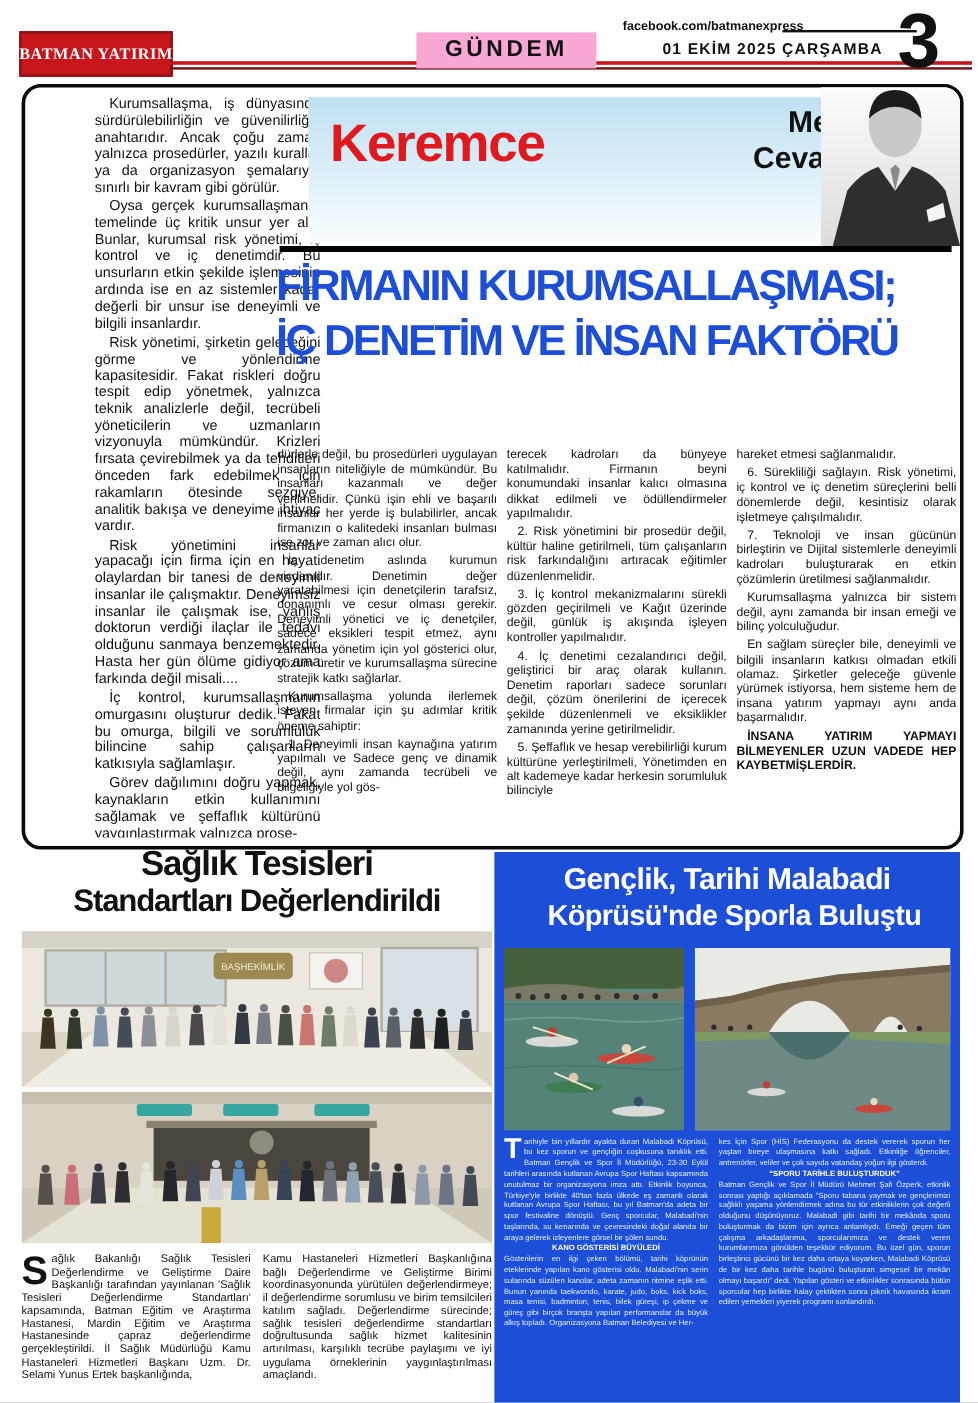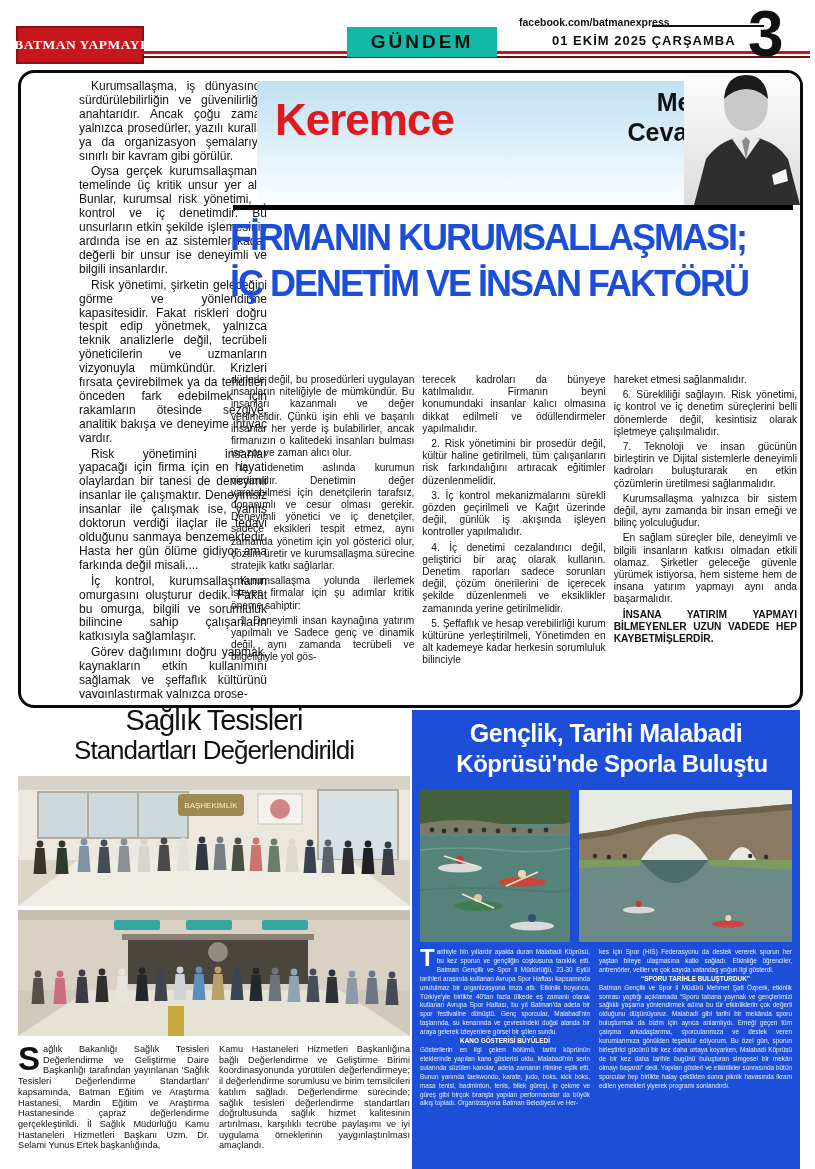--- a/index.html
+++ b/index.html
@@ -6,21 +6,21 @@
   .page{position:relative;width:815px;height:1169px;background:#ffffff;overflow:hidden;
         font-family:"Liberation Sans",sans-serif;color:#111;margin:0 auto;}
   .abs{position:absolute;}
 
   
   .masthead{left:16px;top:26px;width:124px;height:34px;background:#c8161d;border:2px solid #8e1013;
             color:#fff;display:flex;align-items:center;justify-content:center;
             font-family:"Liberation Serif",serif;font-weight:bold;font-size:13.5px;letter-spacing:.5px;white-space:nowrap;}
   .rule-red{left:142px;top:51px;width:668px;height:3px;background:#c8161d;}
   .rule-dark{left:142px;top:56px;width:668px;height:1.5px;background:#6e0e10;}
-  .section-box{left:347px;top:27px;width:150px;height:30px;background:#14b8a6;
+  .section-box{left:347px;top:27px;width:150px;height:30px;background:#f9a8d4;
                display:flex;align-items:center;justify-content:center;
                font-weight:bold;font-size:19px;letter-spacing:3px;}
   .fb{left:519px;top:16px;font-size:10.5px;font-weight:bold;}
   .fb-line{left:652px;top:25px;width:112px;height:2px;background:#111;}
   .date{left:552px;top:33px;font-size:13px;font-weight:bold;letter-spacing:1px;white-space:nowrap;}
   .pagenum{left:748px;top:2px;font-size:64px;font-weight:bold;line-height:1;letter-spacing:-2px;}
 
   
   .article-box{left:18px;top:70px;width:779px;height:632px;border:3px solid #0a0a0a;border-radius:16px;overflow:hidden;}
   .intro{left:10px;top:7px;width:188px;height:618px;font-size:12px;line-height:13.9px;
@@ -35,21 +35,21 @@
   .headline{left:209px;top:142px;width:566px;overflow:hidden;font-weight:bold;color:#1d4ed8;}
   .headline div{font-size:36px;line-height:1.28;letter-spacing:-2px;white-space:nowrap;}
   .body-cols{left:210px;top:260px;width:566px;height:376px;display:flex;gap:8px;margin-top:41px;}
   .bcol{flex:1;font-size:10.2px;line-height:12.2px;text-align:justify;overflow:hidden;}
   .bcol p{margin:0 0 3px;text-indent:9px;}
   .bcol p.cont{text-indent:0;}
   .bcol p.closing{font-weight:bold;text-indent:9px;}
 
   
   .health{left:18px;top:704px;width:392px;height:465px;}
-  .h-title{left:0;top:0;width:392px;text-align:center;font-weight:normal;letter-spacing:-1px;line-height:1.12;}
+  .h-title{left:0;top:0;width:392px;text-align:center;font-weight:bold;letter-spacing:-1px;line-height:1.12;}
   .h-title .t1{font-size:29px;}
   .h-title .t2{font-size:26px;}
   .h-photo1{left:0;top:72px;width:392px;height:130px;}
   .h-photo2{left:0;top:206px;width:392px;height:126px;}
   .h-text{left:0;top:340px;width:392px;height:124px;display:flex;gap:10px;}
   .h-col{width:191px;font-size:9.2px;line-height:10.7px;text-align:justify;overflow:hidden;}
   .h-col.dropcap p::first-letter{float:left;font-size:33px;line-height:27px;padding:1px 3px 0 0;font-weight:bold;}
   .h-col p{margin:0;}
 
   
@@ -67,21 +67,21 @@
   .y-col2{flex:1;}
   .y-col p{margin:0;}
   .y-sub{text-align:center;font-weight:bold;color:#fff;margin:1px 0;}
   .y-col1 p.lead::first-letter{float:left;font-size:24px;line-height:20px;padding-right:2px;font-weight:bold;color:#fff;}
 </style>
 </head>
 <body>
 
 <div class="page">
 
-  <div class="abs masthead">BATMAN YAPMAYI</div>
+  <div class="abs masthead">BATMAN YATIRIM</div>
   <div class="abs rule-red"></div>
   <div class="abs rule-dark"></div>
   <div class="abs section-box">GÜNDEM</div>
   <div class="abs fb">facebook.com/batmanexpress</div>
   <div class="abs fb-line"></div>
   <div class="abs date">01 EKİM 2025 ÇARŞAMBA</div>
   <div class="abs pagenum">3</div>
 
   <div class="abs article-box">
 

